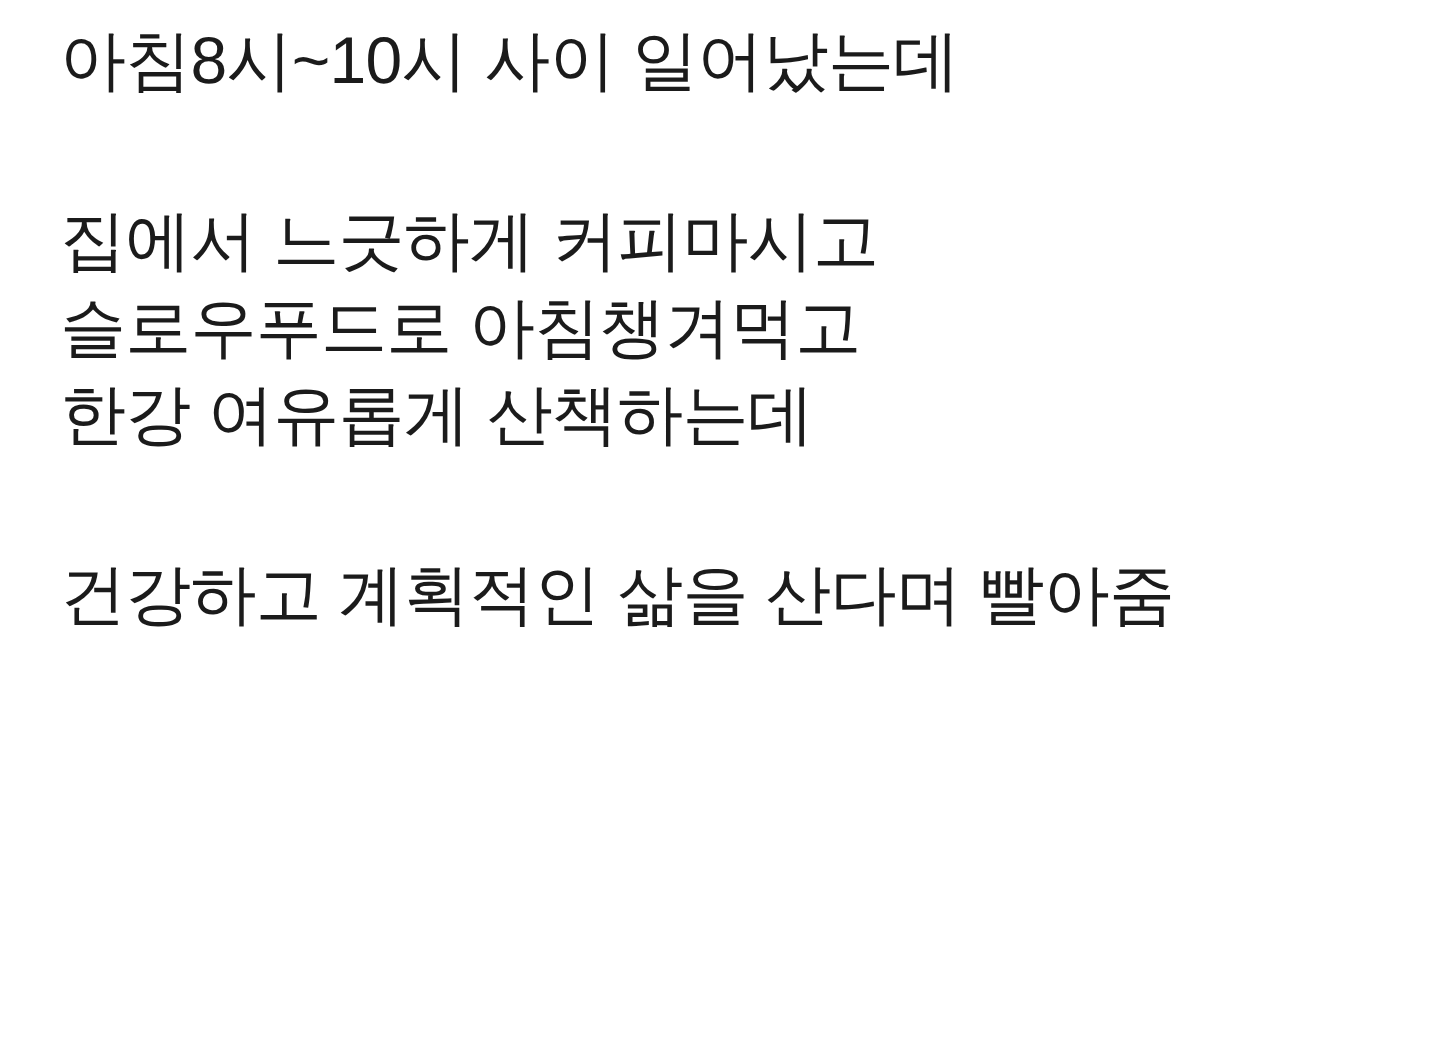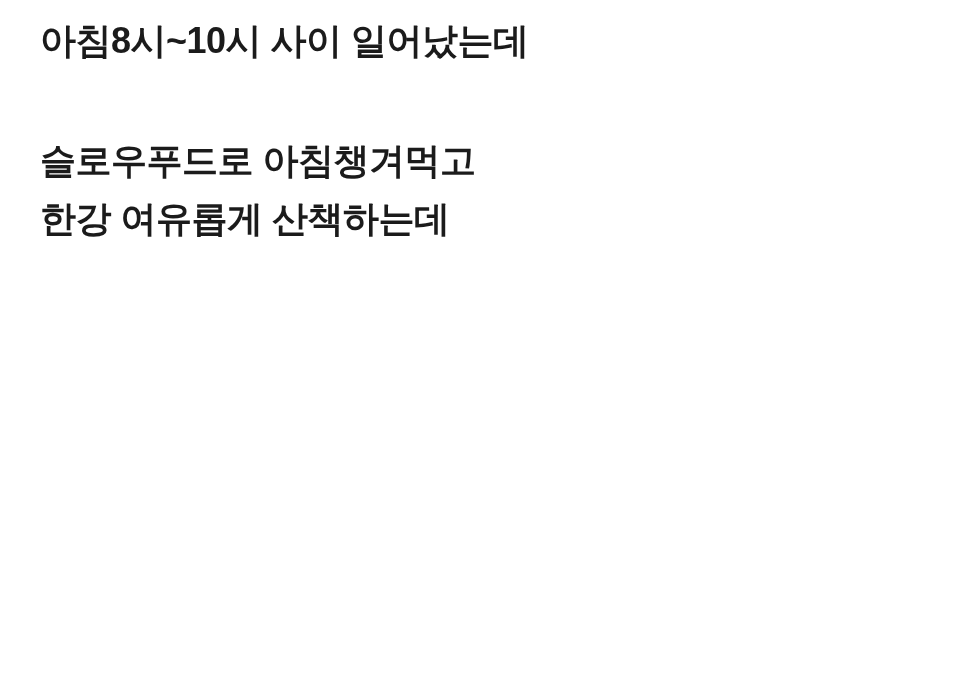--- a/index.html
+++ b/index.html
@@ -21,35 +21,39 @@
     color: #1b1b1b;
     background: #ffffff;
   }
   .paragraph {
     margin: 0 0 62px 0;
   }
   .paragraph:last-child {
     margin-bottom: 0;
   }
   .text-line {
-    font-size: 36px;
+    font-size: 44px;
     line-height: 58px;
-    font-weight: 700;
+    font-weight: 400;
     letter-spacing: -0.5px;
     white-space: pre;
   }
 </style>
 </head>
 <body>
 
 <div class="text-post">
 
   <div class="paragraph">
     <div class="text-line">아침8시~10시 사이 일어났는데</div>
   </div>
 
   <div class="paragraph">
+    <div class="text-line">집에서 느긋하게 커피마시고</div>
     <div class="text-line">슬로우푸드로 아침챙겨먹고</div>
     <div class="text-line">한강 여유롭게 산책하는데</div>
   </div>
 
+  <div class="paragraph">
+    <div class="text-line">건강하고 계획적인 삶을 산다며 빨아줌</div>
+  </div>
 
 </div>
 
 </body></html>

